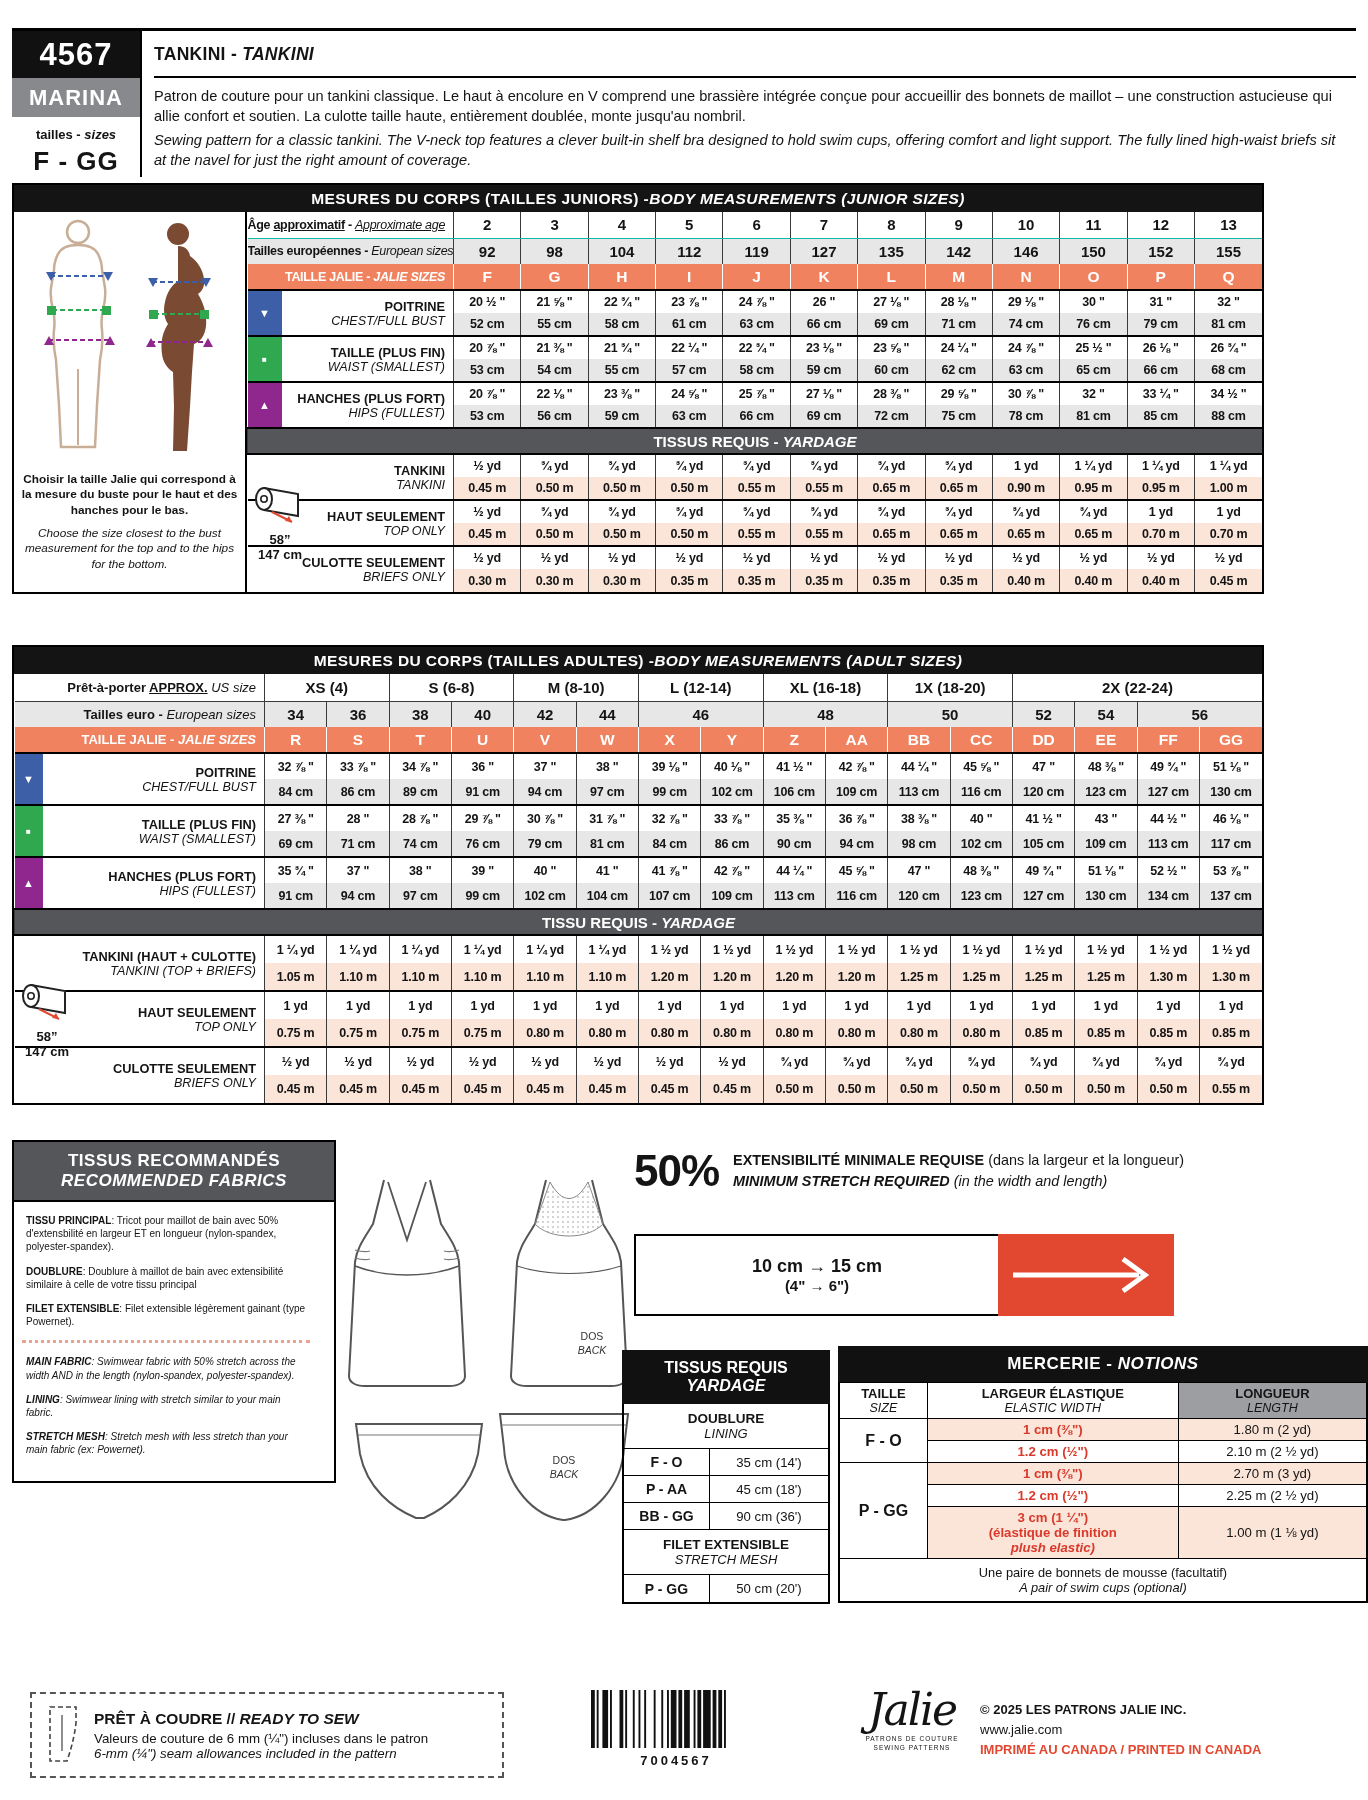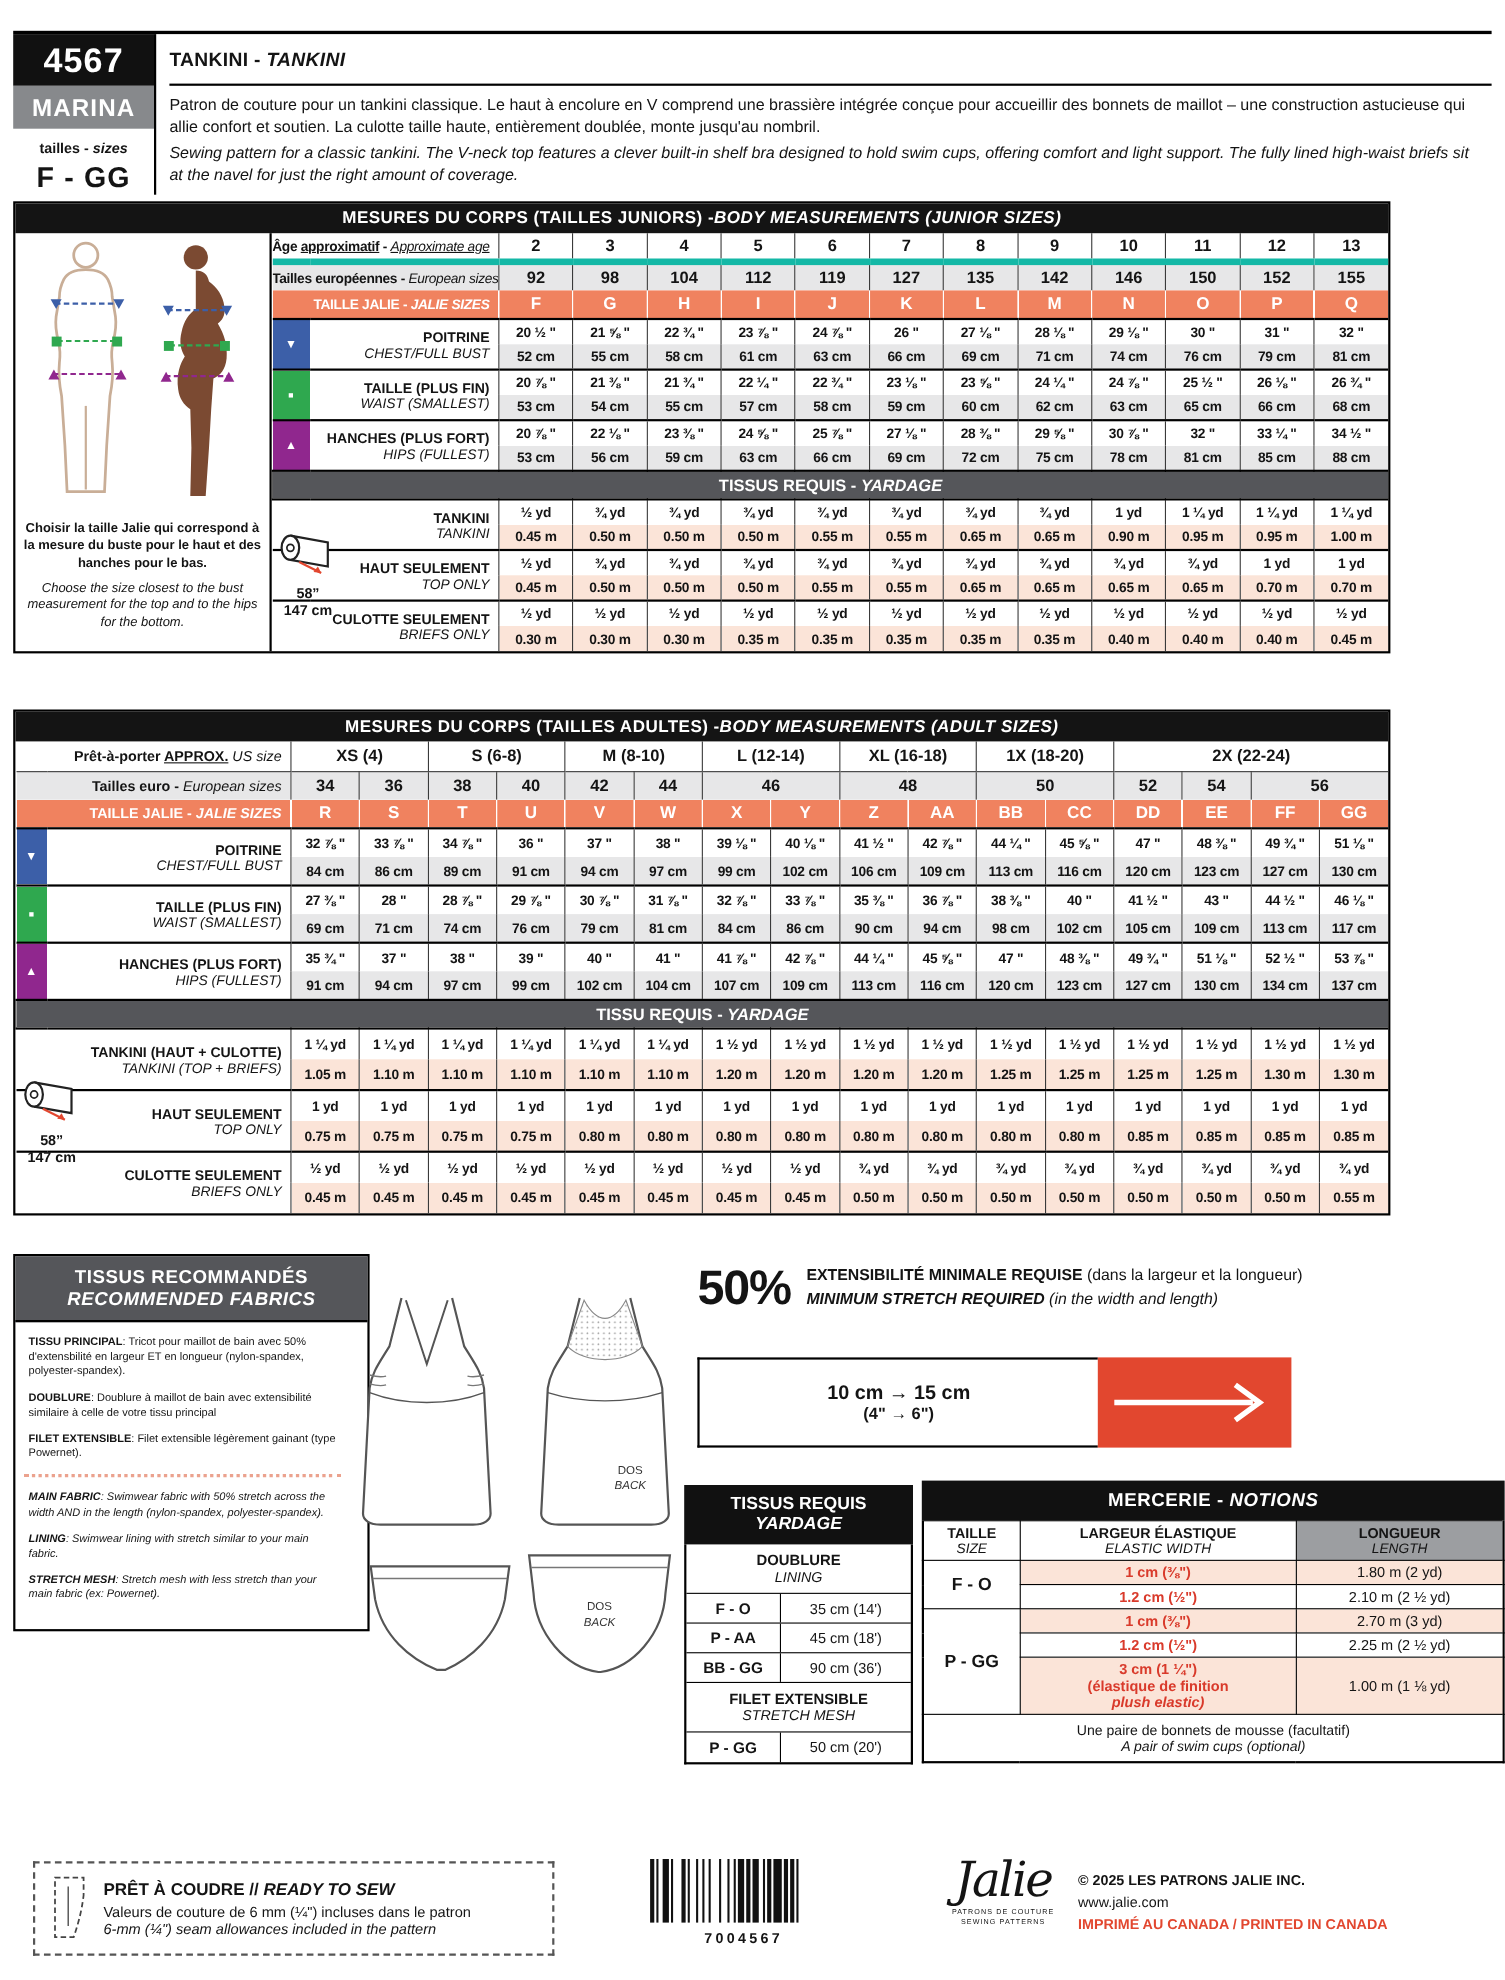--- a/index.html
+++ b/index.html
@@ -31,21 +31,21 @@
   .jr-left{width:233px; flex:none; border-right:2.5px solid #000; position:relative; padding:2px 6px;}
   .jr-left .note-fr{font-size:11.8px; font-weight:bold; text-align:center; line-height:1.3; margin-top:4px;}
   .jr-left .note-en{font-size:11.8px; font-style:italic; text-align:center; line-height:1.3; margin-top:8px;}
   .tbl-wrap{flex:1; position:relative;}
   table{width:100%; border-collapse:collapse; table-layout:fixed;}
   td{border-left:1px solid #3a3a3a; text-align:center; vertical-align:middle; overflow:hidden;}
   td.hl, td.bl, td.mk{border-left:none;}
   .hl{text-align:right; padding-right:8px; font-size:13px; white-space:nowrap;}
   #junior-table .hl{font-size:12.5px; letter-spacing:-.3px;}
   .hc{font-weight:bold; font-size:15px;}
-  .r-age td{height:26px; border-bottom:6px solid #14b8a6;}
+  .r-age td{height:26px; border-bottom:1px solid #14b8a6;}
   .r-euro td{height:26px; background:var(--gray-row);}
   #adult-table .r-us td{height:27px; border-bottom:1px solid #3a3a3a;}
   .r-jalie td{height:26px; background:var(--salmon); color:#fff;}
   .r-jalie td.hc{border-left:1px solid rgba(255,255,255,.55); font-size:15.5px;}
   .r-jalie td.hl{background:var(--salmon); color:#fff;}
   tr.band-top td{border-top:2.5px solid #000;}
   .bl{text-align:right; padding-right:8px;}
   .bl .lfr{font-weight:bold; font-size:12.8px; white-space:nowrap;}
   .bl .len{font-style:italic; font-size:12.6px; white-space:nowrap;}
   .mk{color:#fff; font-size:11px;}
@@ -117,21 +117,21 @@
   .barcode{position:absolute; left:581px; top:1690px; width:190px; text-align:center;}
   .barcode .num{font-size:13px; letter-spacing:3px; font-weight:bold; margin-top:1px;}
   .logoblk{position:absolute; left:852px; top:1688px; width:120px; text-align:center;}
   .logo{font-family:"DejaVu Serif",serif; font-style:italic; font-size:44px; line-height:1; letter-spacing:-2px;}
   .logo-sub{font-size:6.5px; letter-spacing:1px; margin-top:2px; line-height:1.4;}
   .colophon{position:absolute; left:980px; top:1700px; width:360px; font-size:13px; line-height:1.55;}
   .colophon .c1{font-weight:bold;}
   .colophon .c3{font-weight:bold; color:var(--red);}
 
   
-  .garments{position:absolute; left:317px; top:1150px; width:312px; height:500px;}
+  .garments{position:absolute; left:336px; top:1150px; width:312px; height:500px;}
   .gar-label{font-size:10.5px; fill:#333;}
   .gar-label.it{font-style:italic;}
 </style>
 </head>
 <body>
 
 <div class="hdr">
   <div class="hdr-left">
     <div class="hdr-num">4567</div>
     <div class="hdr-name">MARINA</div>

